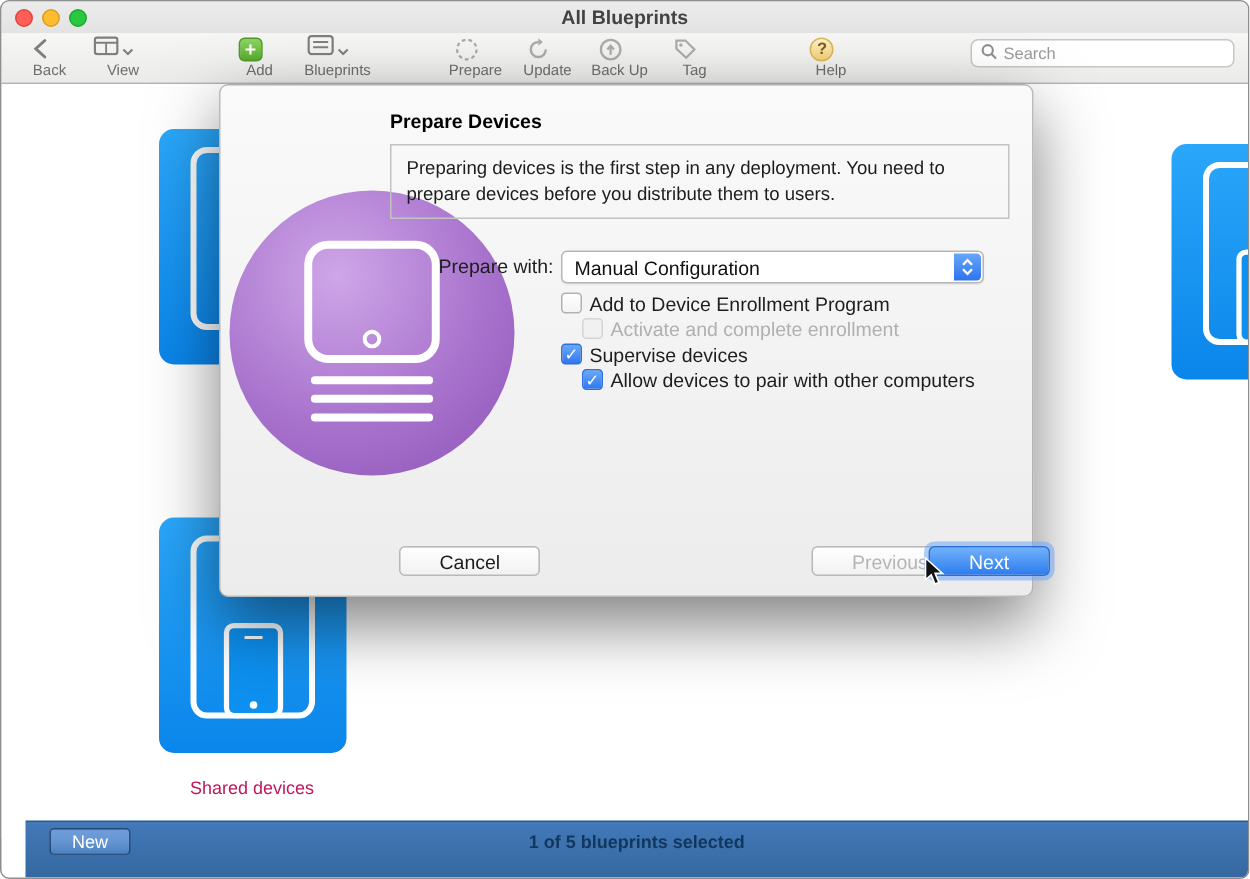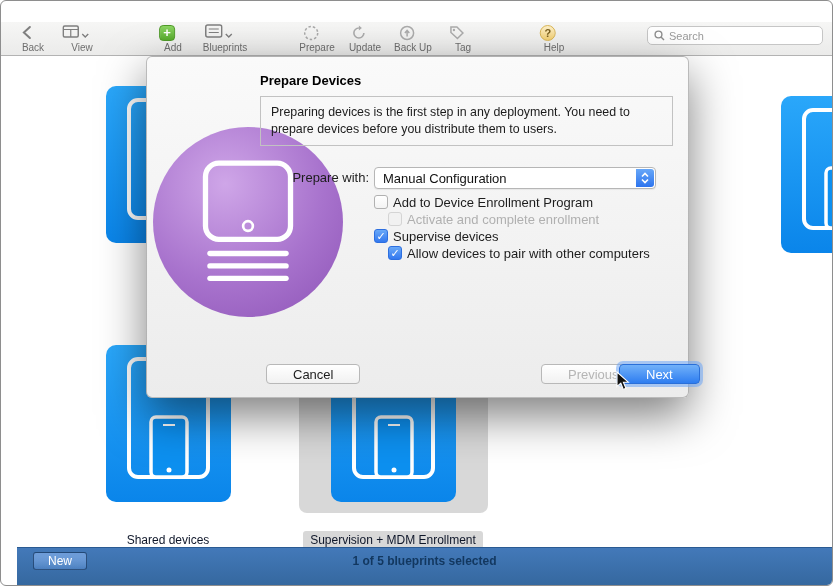--- a/index.html
+++ b/index.html
@@ -57,21 +57,21 @@
   
   .content { position:absolute; top:55px; left:0; right:0; bottom:26px; background:#fff; }
   .bp-tile {
     width:125px; height:157px; border-radius:10px;
     background:linear-gradient(180deg,#2aa7fa,#0a85ea);
   }
   .bp-abs { position:absolute; }
   .bp-cell { position:absolute; width:190px; text-align:center; }
   .tile-wrap { padding:12px 32px 11px; border-radius:8px; display:inline-block; }
   .bp-cell.selected .tile-wrap { background:#d8d8d8; }
-  .bp-label { margin-top:20px; font-size:12px; color:#0f172a; }
+  .bp-label { margin-top:5px; font-size:12px; color:#be185d; }
   .bp-label span { padding:2px 7px; border-radius:3px; }
   .bp-cell.selected .bp-label span { background:#d8d8d8; }
   
   .sheet {
     position:absolute; left:145px; top:55px; width:543px; height:342px;
     background:linear-gradient(180deg,#fafafa,#ececec);
     border:1px solid rgba(0,0,0,0.25); border-radius:6px;
     box-shadow:0 18px 45px rgba(0,0,0,0.5);
     z-index:10;
   }
@@ -140,20 +140,26 @@
     position:absolute; top:6px; left:0; right:0; text-align:center;
     font-size:12px; font-weight:bold; color:#12375f;
   }
   .cursor { position:absolute; left:615px; top:370px; z-index:999; }
 </style>
 </head>
 <body>
 
 <div id="window">
 
+  <div class="titlebar">
+    <div class="traffic tl-close"></div>
+    <div class="traffic tl-min"></div>
+    <div class="traffic tl-zoom"></div>
+    <div class="win-title">All Blueprints</div>
+  </div>
 
   <div class="toolbar">
 
     <div class="titem" style="left:26px">
       <span class="ticon">
         <svg width="12" height="15" viewBox="0 0 12 15">
             <path d="M9 2 L3 7.5 L9 13" fill="none" stroke="#7f7f7f" stroke-width="2" stroke-linecap="round"></path>
           </svg>
       </span>
       <span class="tlabel">Back</span>
@@ -291,36 +297,20 @@
             <line x1="57" y1="80" x2="69" y2="80" stroke="#fff" stroke-width="2"></line>
             <circle cx="63" cy="125" r="2.5" fill="#fff"></circle>
           </svg>
         </div>
       </div>
       <div class="bp-label">
         <span>Shared devices</span>
       </div>
     </div>
 
-    <div class="bp-cell selected" style="left:297px; top:277px">
-      <div class="tile-wrap">
-        <div class="bp-tile">
-          <svg viewBox="0 0 125 157" width="125" height="157">
-            <rect x="23" y="14" width="79" height="118" rx="9" fill="none" stroke="#fff" stroke-width="4"></rect>
-            <line x1="53" y1="23" x2="72" y2="23" stroke="#fff" stroke-width="2.5"></line>
-            <rect x="45" y="72" width="36" height="60" rx="5" fill="#0d90f0" stroke="#fff" stroke-width="3.5"></rect>
-            <line x1="57" y1="80" x2="69" y2="80" stroke="#fff" stroke-width="2"></line>
-            <circle cx="63" cy="125" r="2.5" fill="#fff"></circle>
-          </svg>
-        </div>
-      </div>
-      <div class="bp-label">
-        <span>Supervision + MDM Enrollment</span>
-      </div>
-    </div>
   </div>
 
   <div class="sheet">
     <div class="sheet-title">Prepare Devices</div>
 
     <div class="purple-circle">
       <svg viewBox="0 0 140 150" width="124" height="133">
         <rect x="22" y="8" width="96" height="86" rx="15" fill="none" stroke="#fff" stroke-width="6"></rect>
         <circle cx="70" cy="79" r="5.5" fill="none" stroke="#fff" stroke-width="3"></circle>
         <line x1="27" y1="110" x2="113" y2="110" stroke="#fff" stroke-width="6" stroke-linecap="round"></line>

